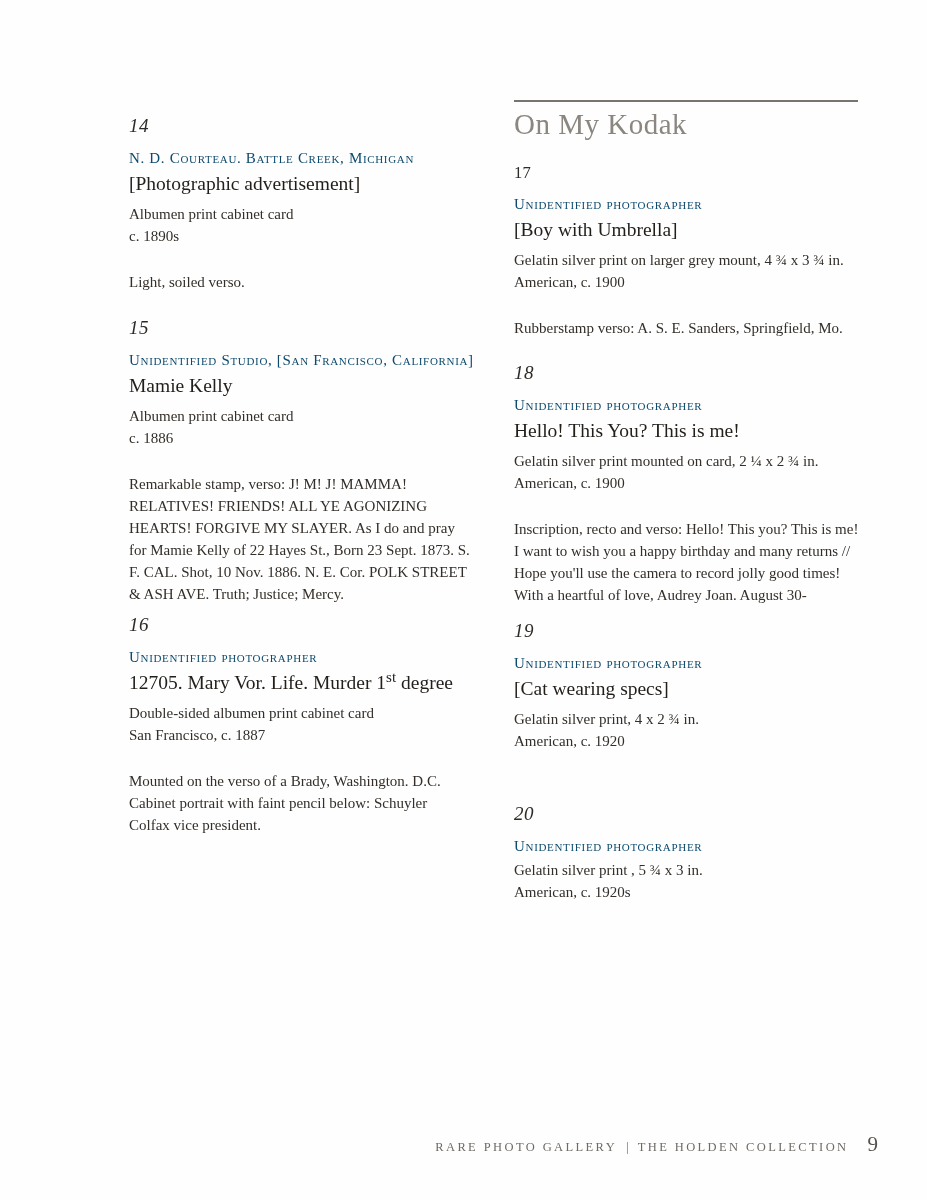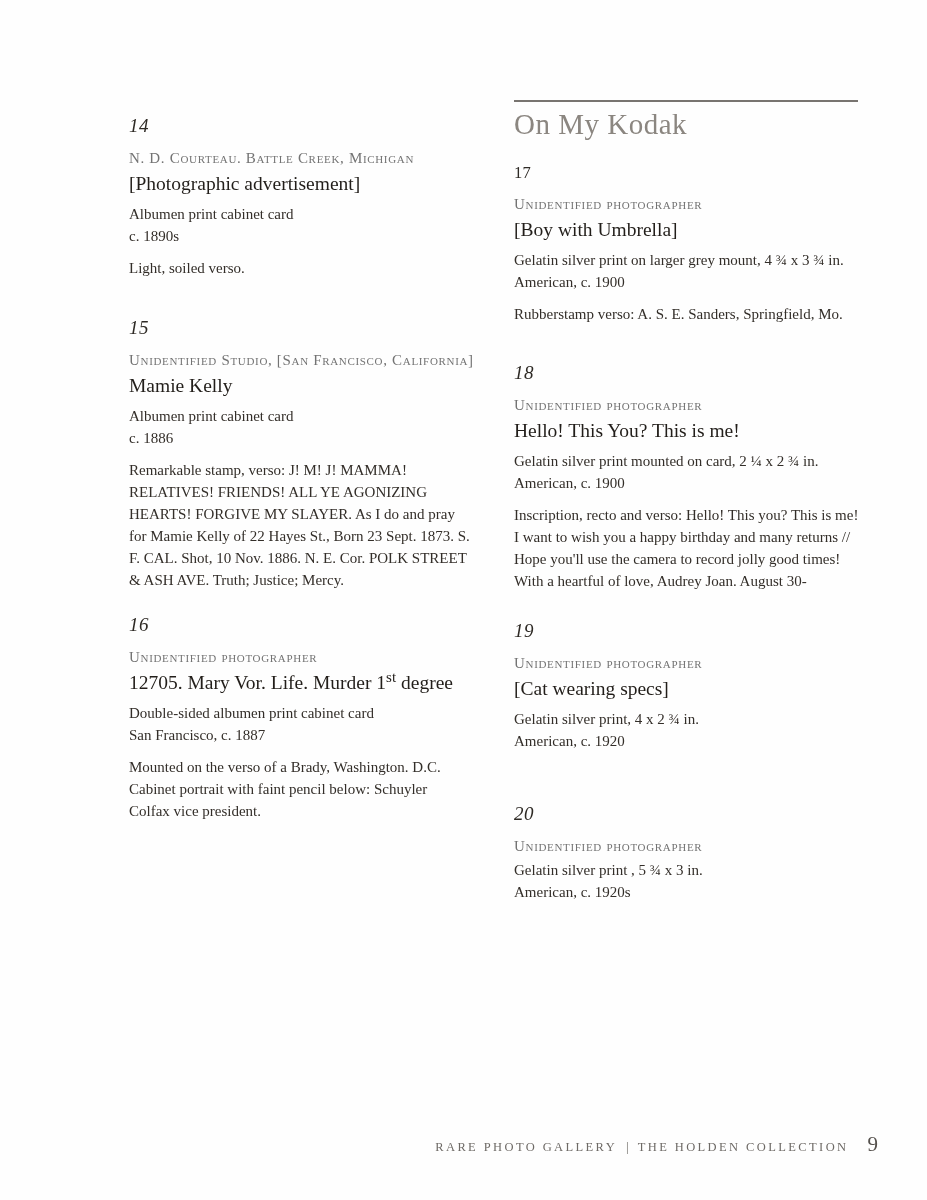--- a/index.html
+++ b/index.html
@@ -24,21 +24,21 @@
     color: #2e2a25;
     letter-spacing: 0.5px;
     margin-bottom: 11px;
   }
   .num.upright { font-style: normal; font-size: 16.5px; letter-spacing: 0.3px; }
 
   .photog {
     font-variant: small-caps;
     font-size: 15px;
     letter-spacing: 0.045em;
-    color: #737373;
+    color: #0c4a6e;
     white-space: nowrap;
     margin-bottom: 3px;
     line-height: 20px;
   }
 
   .title {
     font-weight: normal;
     font-size: 19.5px;
     line-height: 26px;
     color: #221e1a;
@@ -48,21 +48,21 @@
   .title sup { font-size: 15px; vertical-align: super; line-height: 0; }
 
   .detail {
     font-size: 15px;
     line-height: 22px;
     white-space: nowrap;
     color: #332e29;
   }
 
   .note {
-    margin-top: 10px;
+    margin-top: 24px;
     font-size: 15px;
     line-height: 22px;
     color: #332e29;
   }
 
   .section-rule {
     position: absolute;
     left: 0; top: 100px;
     width: 344px; height: 2px;
     background: #787470;

